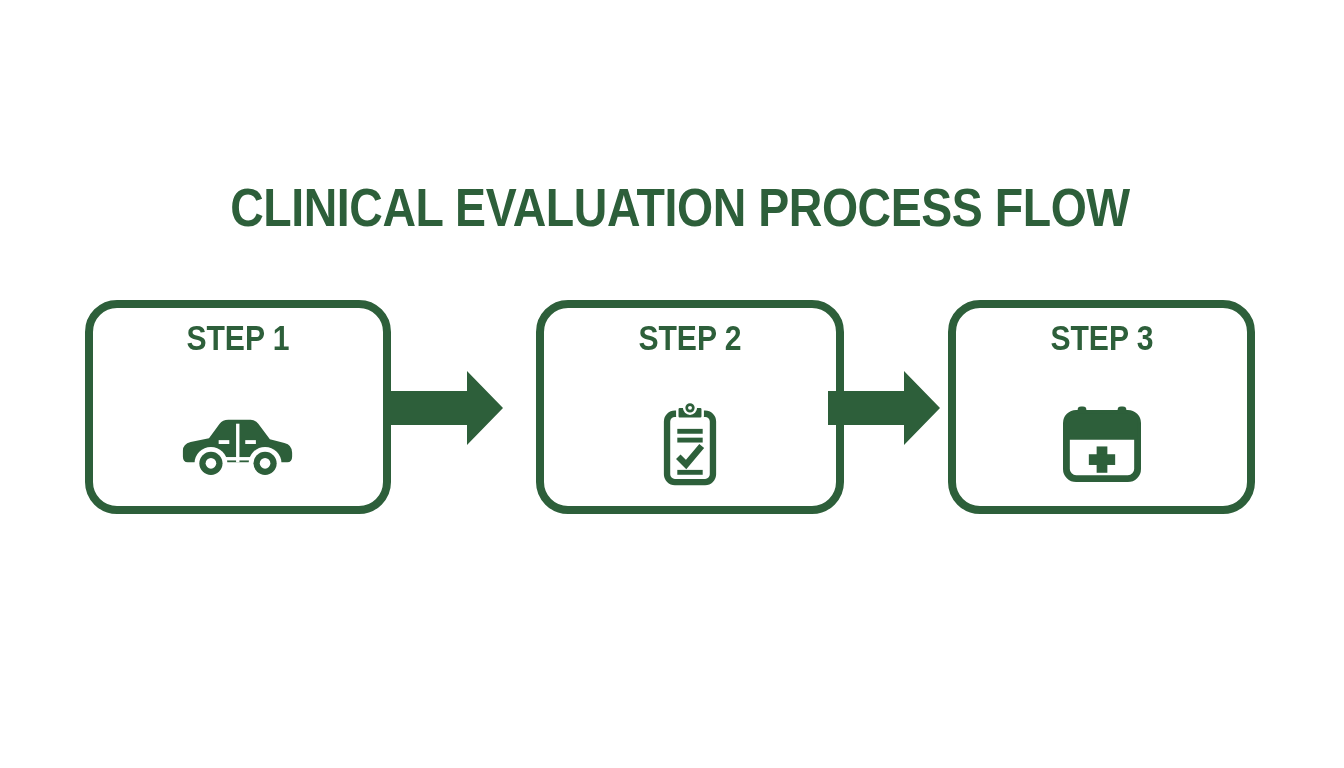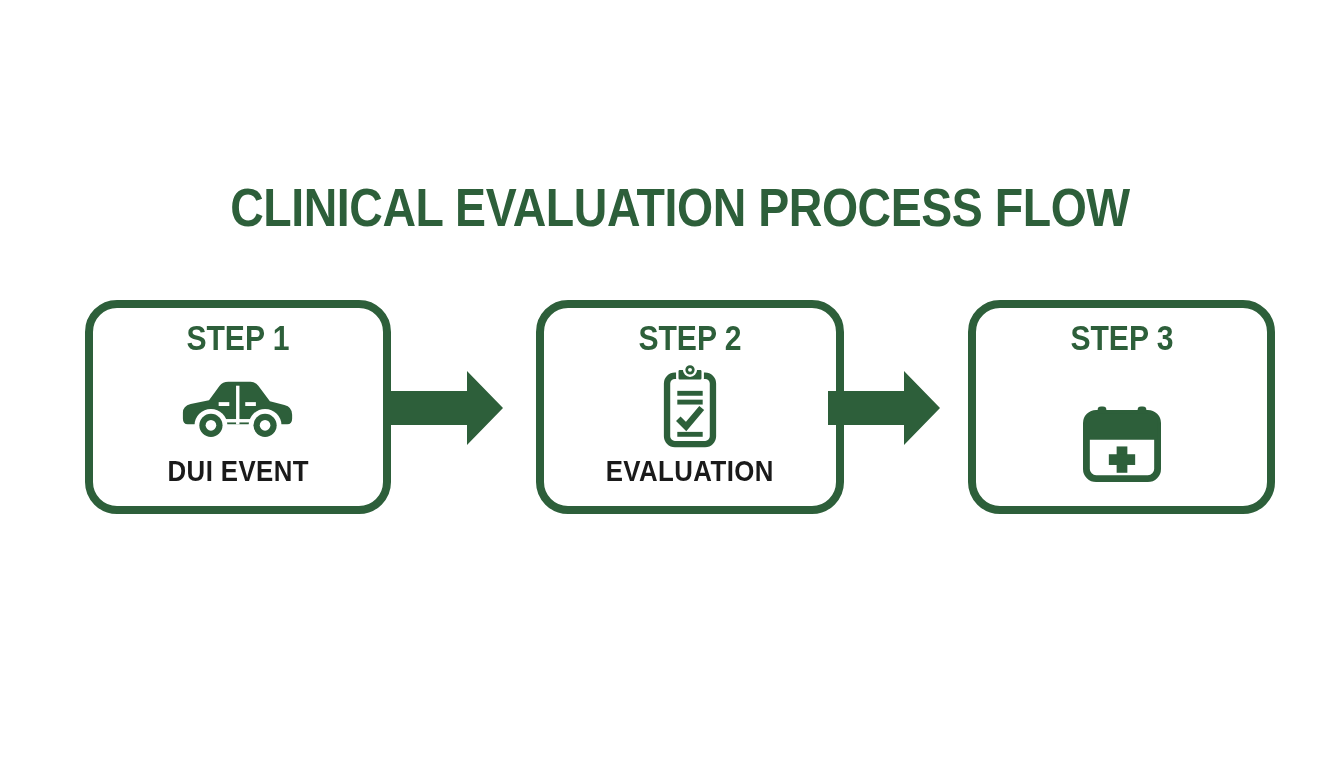--- a/index.html
+++ b/index.html
@@ -24,21 +24,21 @@
   }
   .card{
     position:absolute;top:300px;height:214px;
     border:8px solid var(--green);border-radius:32px;
     background:var(--bg);
     display:flex;flex-direction:column;align-items:center;justify-content:space-between;
     padding:12px 6px 20px;
   }
   .card1{left:85px;width:306px;}
   .card2{left:536px;width:308px;}
-  .card3{left:948px;width:307px;margin-left:20px;}
+  .card3{left:948px;width:307px;}
   .step-label{
     font-size:35px;font-weight:700;color:var(--green);line-height:1;
   }
   .icon-wrap{
     height:84px;display:flex;align-items:center;justify-content:center;color:var(--green);
   }
   .step-name{
     font-size:30px;font-weight:700;color:var(--dark);line-height:1;letter-spacing:0.5px;
   }
   .arrow{
@@ -64,42 +64,40 @@
         <rect x="67.5" y="29" width="11" height="4" fill="#ffffff"></rect>
         <rect x="44" y="46.5" width="36" height="3.5" fill="#ffffff"></rect>
         <circle cx="32" cy="53" r="17" fill="#ffffff"></circle>
         <circle cx="88" cy="53" r="17" fill="#ffffff"></circle>
         <circle cx="32" cy="53" r="12" fill="currentColor"></circle>
         <circle cx="32" cy="53" r="5.5" fill="#ffffff"></circle>
         <circle cx="88" cy="53" r="12" fill="currentColor"></circle>
         <circle cx="88" cy="53" r="5.5" fill="#ffffff"></circle>
       </svg>
     </div>
-    <div class="step-name"><span class="condensed">DUI EVENT</span></div>
   </div>
 
   <svg class="arrow arrow1" width="113" height="80" viewBox="0 0 113 80" aria-hidden="true">
     <polygon fill="currentColor" points="0,23 76,23 76,3 112,40 76,77 76,57 0,57"></polygon>
   </svg>
 
   <div class="card card2">
     <div class="step-label"><span class="condensed">STEP 2</span></div>
     <div class="icon-wrap">
       <svg width="56" height="84" viewBox="0 0 56 86" aria-hidden="true">
         <rect x="4.5" y="12" width="47" height="70" rx="8" fill="#ffffff" stroke="currentColor" stroke-width="6.5"></rect>
         <rect x="15" y="5" width="26" height="12" rx="2.5" fill="currentColor" stroke="#ffffff" stroke-width="2.5"></rect>
         <circle cx="28" cy="6" r="6" fill="currentColor" stroke="#ffffff" stroke-width="2.5"></circle>
         <circle cx="28" cy="6" r="2" fill="#ffffff"></circle>
         <line x1="15" y1="30" x2="41" y2="30" stroke="currentColor" stroke-width="5"></line>
         <line x1="15" y1="39" x2="41" y2="39" stroke="currentColor" stroke-width="5"></line>
         <polyline points="16,56 24,64 40,45" fill="none" stroke="currentColor" stroke-width="6.5"></polyline>
         <line x1="15" y1="72" x2="41" y2="72" stroke="currentColor" stroke-width="5"></line>
       </svg>
     </div>
-    <div class="step-name"><span class="condensed">EVALUATION</span></div>
   </div>
 
   <svg class="arrow arrow2" width="113" height="80" viewBox="0 0 113 80" aria-hidden="true">
     <polygon fill="currentColor" points="0,23 76,23 76,3 112,40 76,77 76,57 0,57"></polygon>
   </svg>
 
   <div class="card card3">
     <div class="step-label"><span class="condensed">STEP 3</span></div>
     <div class="icon-wrap">
       <svg width="78" height="77" viewBox="0 0 80 78" aria-hidden="true">

